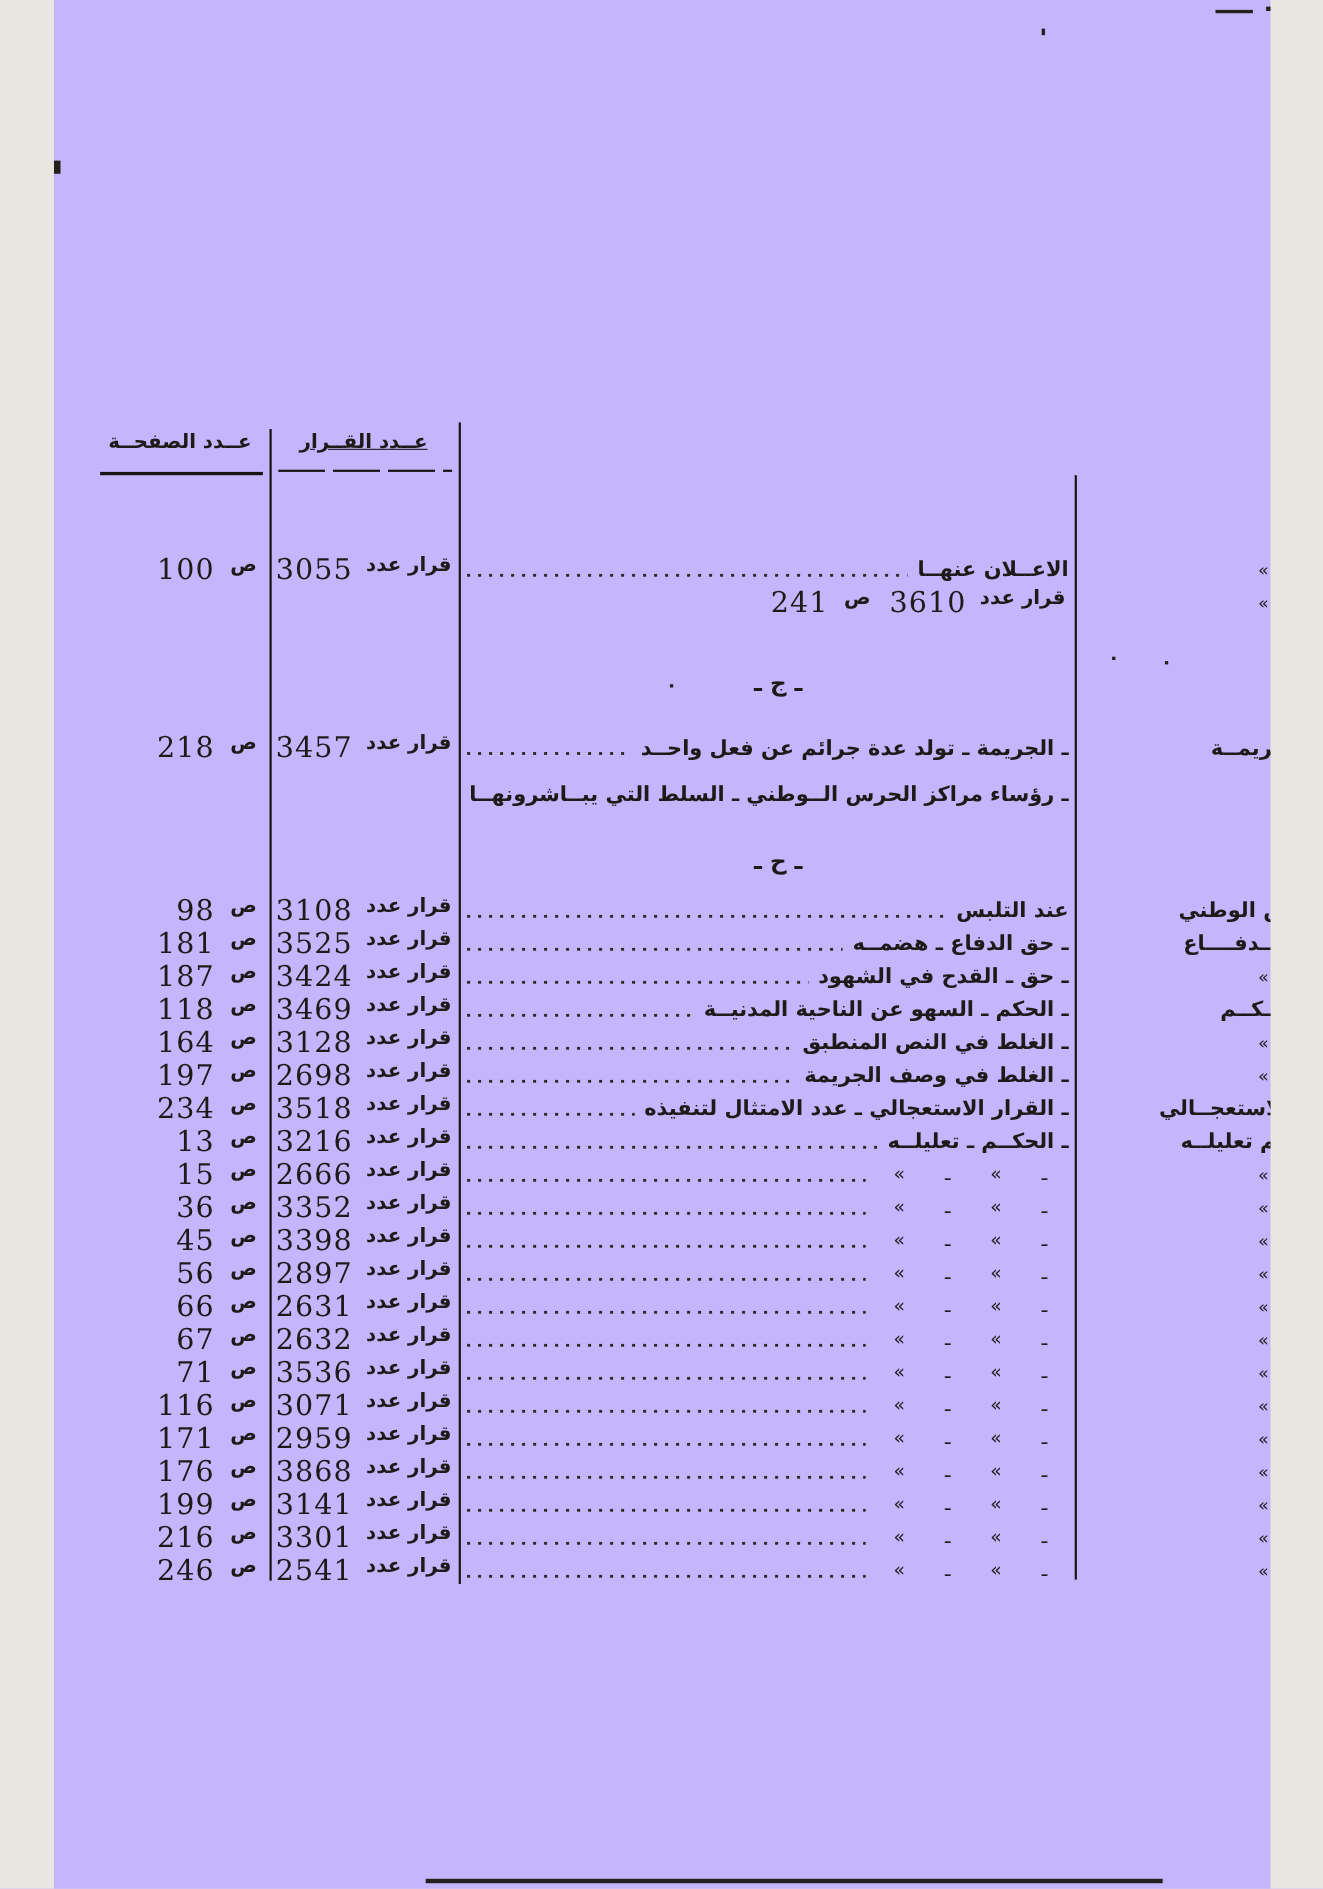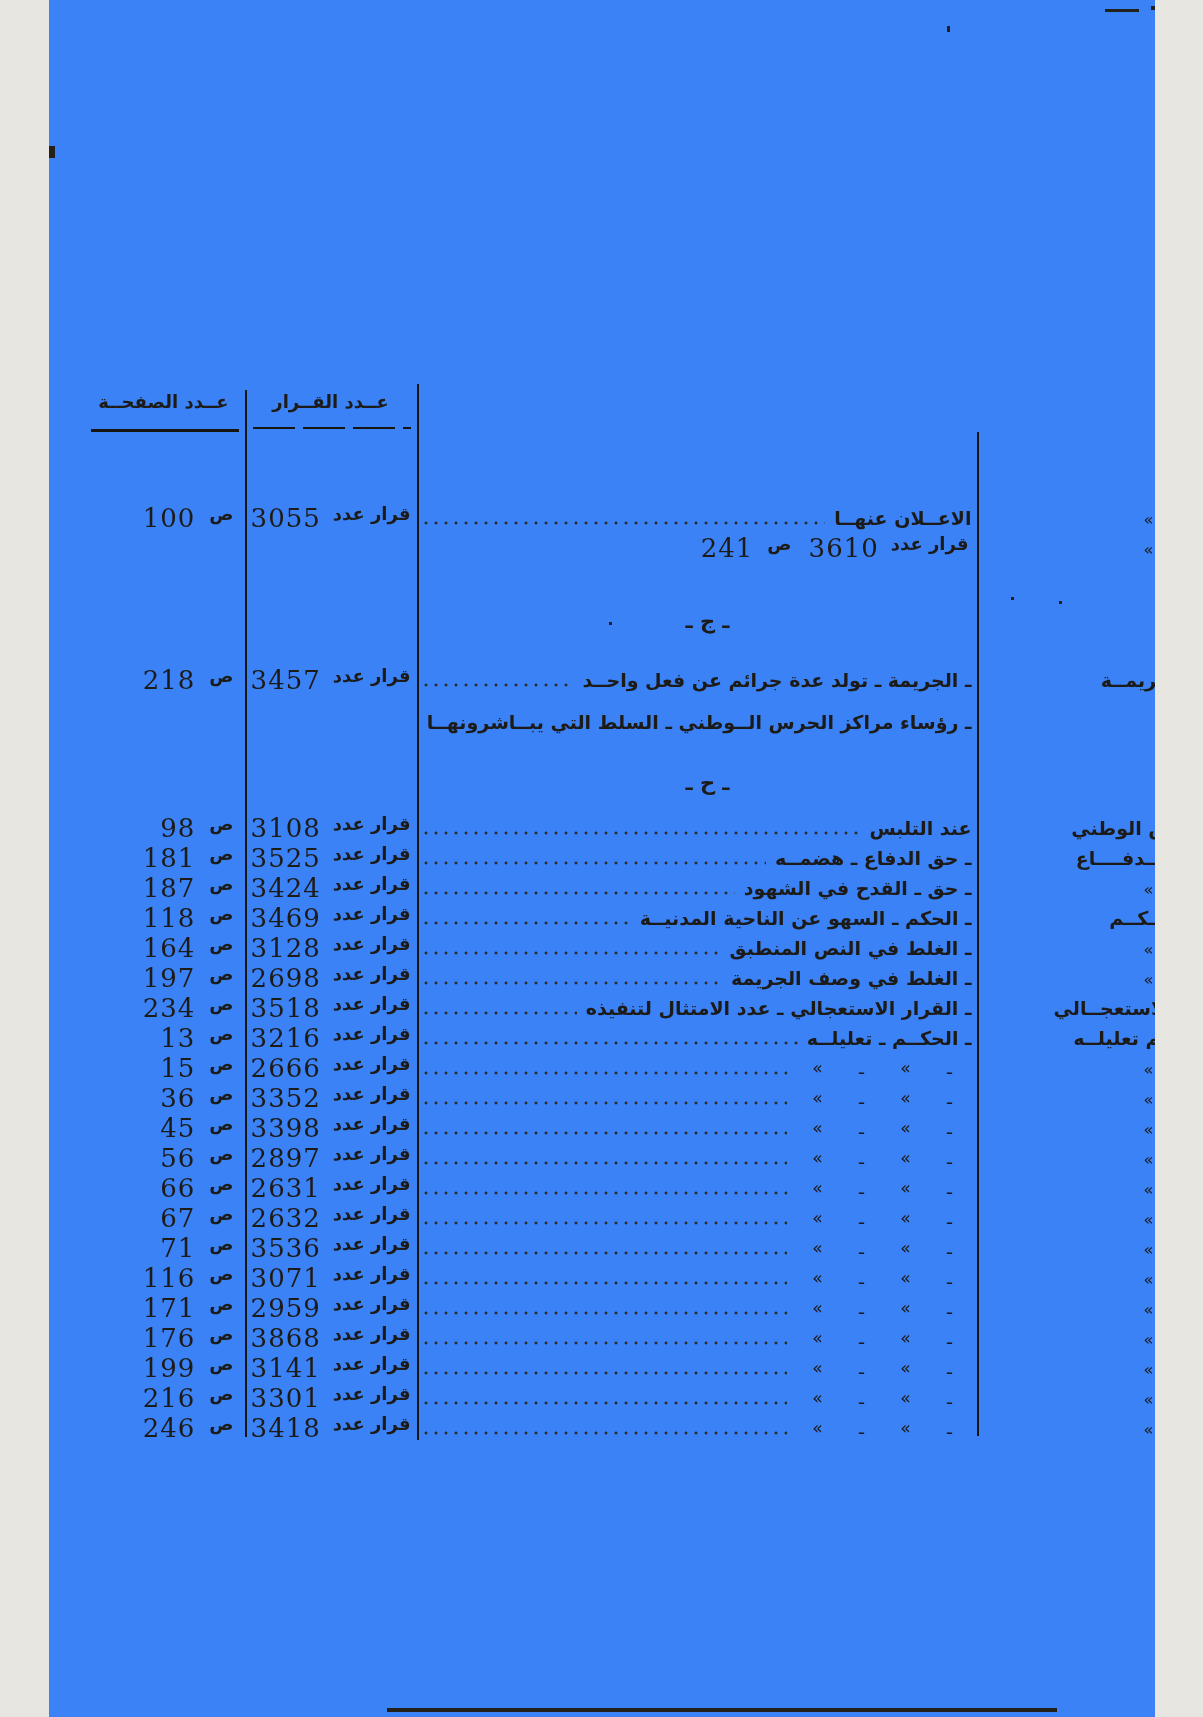--- a/index.html
+++ b/index.html
@@ -1,32 +1,32 @@
 <!DOCTYPE html>
 <html lang="ar"><head>
 <meta charset="utf-8">
 <style>
   html,body{margin:0;padding:0;}
   body{background:#e8e6e0;font-family:"DejaVu Sans",sans-serif;}
   #page{
     position:relative;
     width:1106px;height:1717px;
-    background:#3b82f6;
+    background:#c4b5fd;
     color:#1d1b18;
     overflow:hidden;
     margin:0 auto;
   }
   
   .col-header{
     position:absolute;top:391px;height:26px;
     font-size:18px;font-weight:bold;text-align:center;
     direction:rtl;white-space:nowrap;
   }
   #hdr-page{left:38px;width:154px;}
-  #hdr-decision{left:200px;width:164px;}
+  #hdr-decision{left:200px;width:164px;text-decoration:underline;}
   .hline{position:absolute;background:#17150f;}
   #hline-page{left:42px;top:429px;width:148px;height:3px;}
   #hline-decision{
     left:204px;top:427px;width:158px;height:2px;
     background:repeating-linear-gradient(90deg,#17150f 0 42px,transparent 42px 50px);
   }
   
   .vrule{position:absolute;width:2px;background:#17150f;}
   #rule-page{left:196px;top:390px;height:1047px;}
   #rule-decision{left:368px;top:384px;height:1056px;}
@@ -579,21 +579,21 @@
       <span class="txt seq">
             <span class="dit">ـ</span>
             <span class="dit">»</span>
             <span class="dit">ـ</span>
             <span class="dit">»</span>
           </span>
       <div class="dots"></div>
     </div>
     <div class="cell decision">
       <span>قرار عدد</span>
-      <span class="num">3418</span>
+      <span class="num">2541</span>
     </div>
     <div class="cell page">
       <span>ص</span>
       <span class="num">246</span>
     </div>
   </div>
     </div>
 
   <div class="artifact" style="left:1056px;top:9px;width:34px;height:3px;"></div>
   <div class="artifact" style="left:1102px;top:6px;width:46px;height:4px;"></div>

